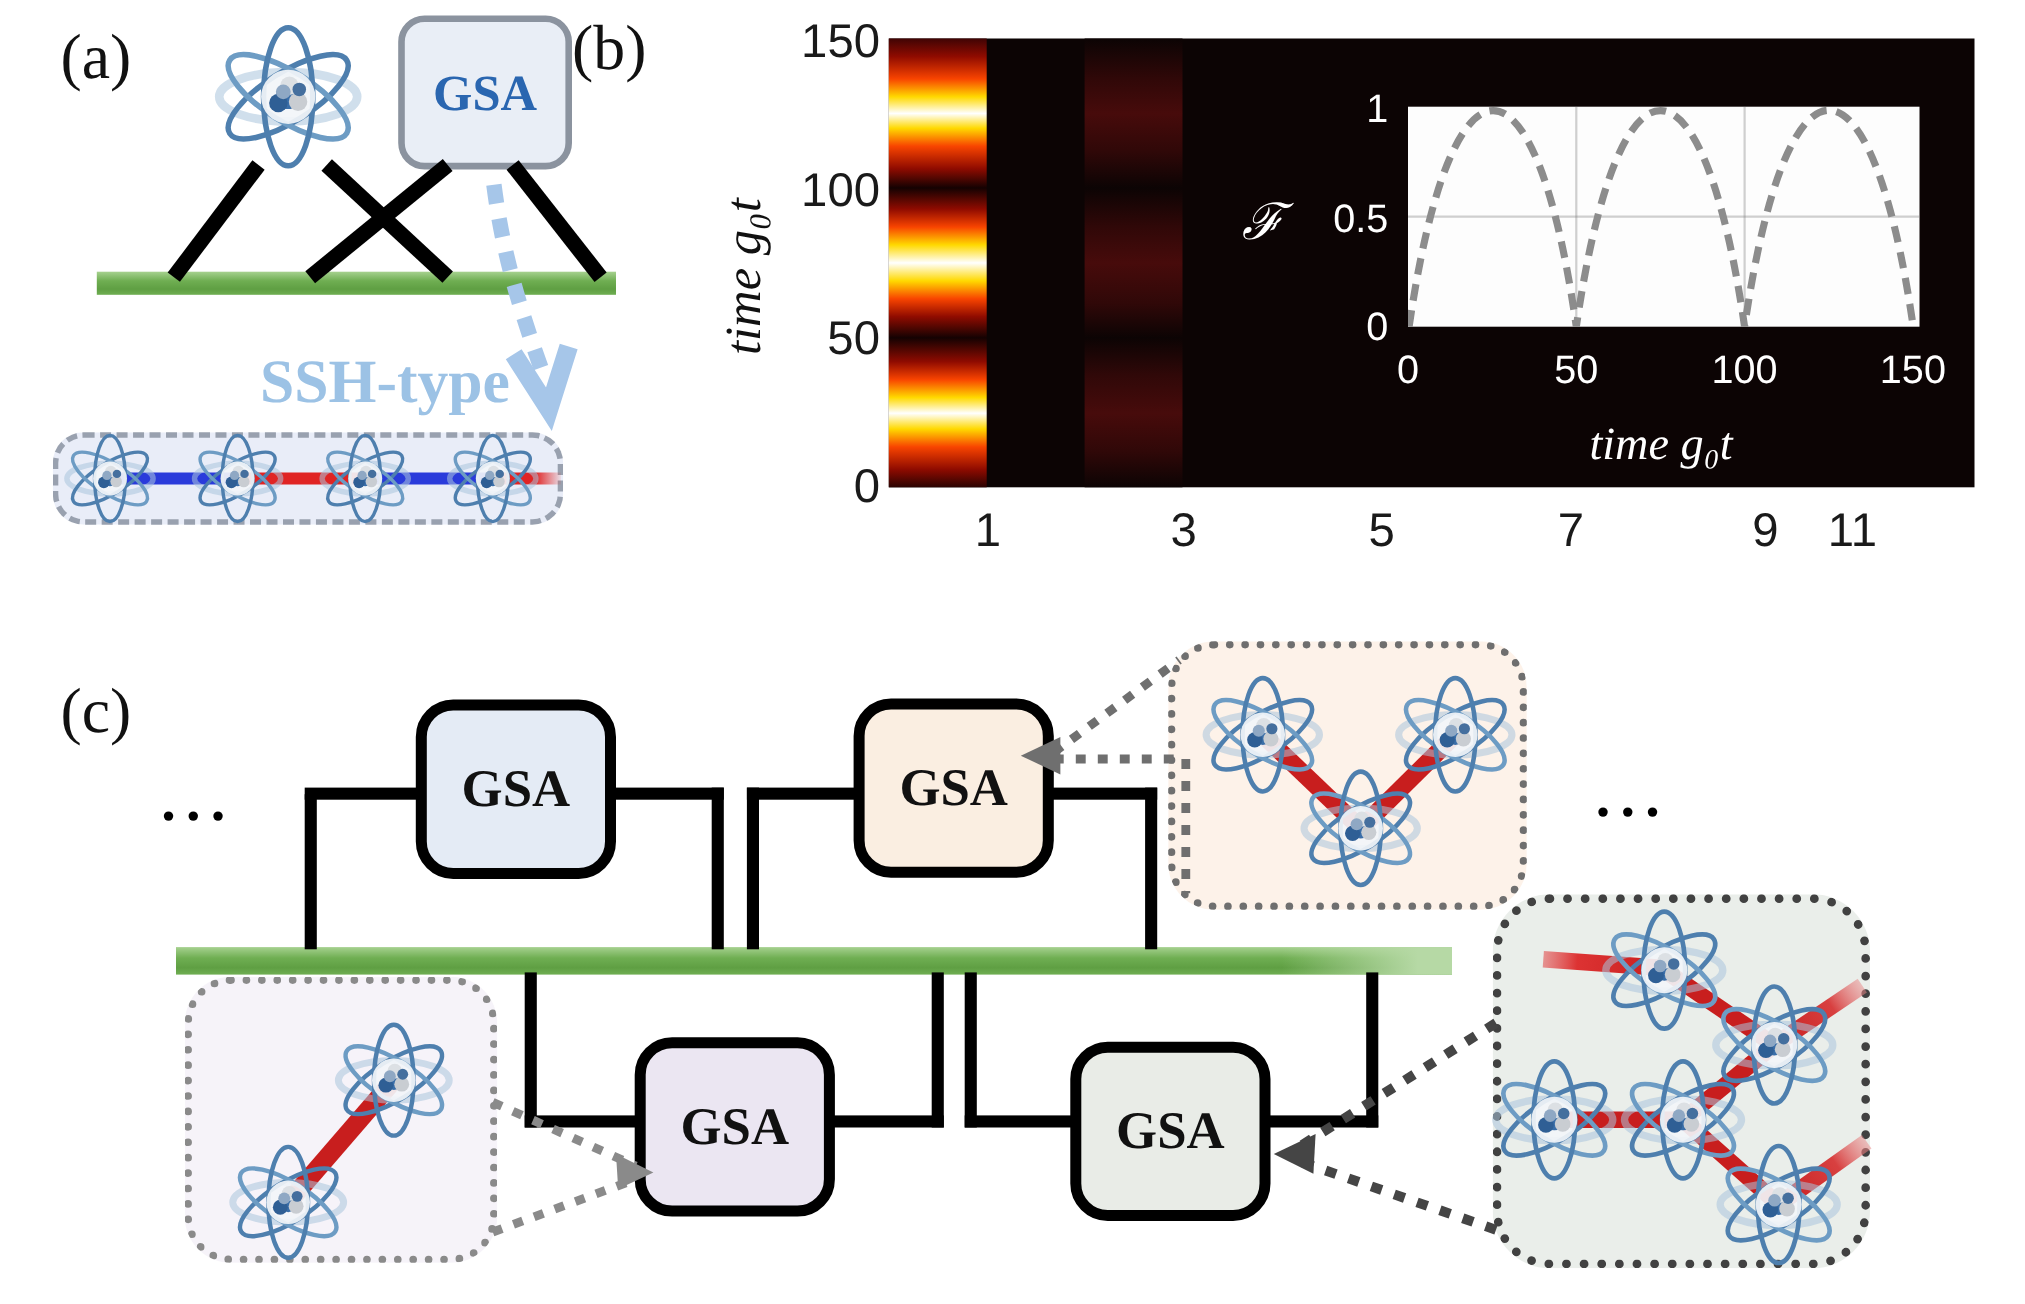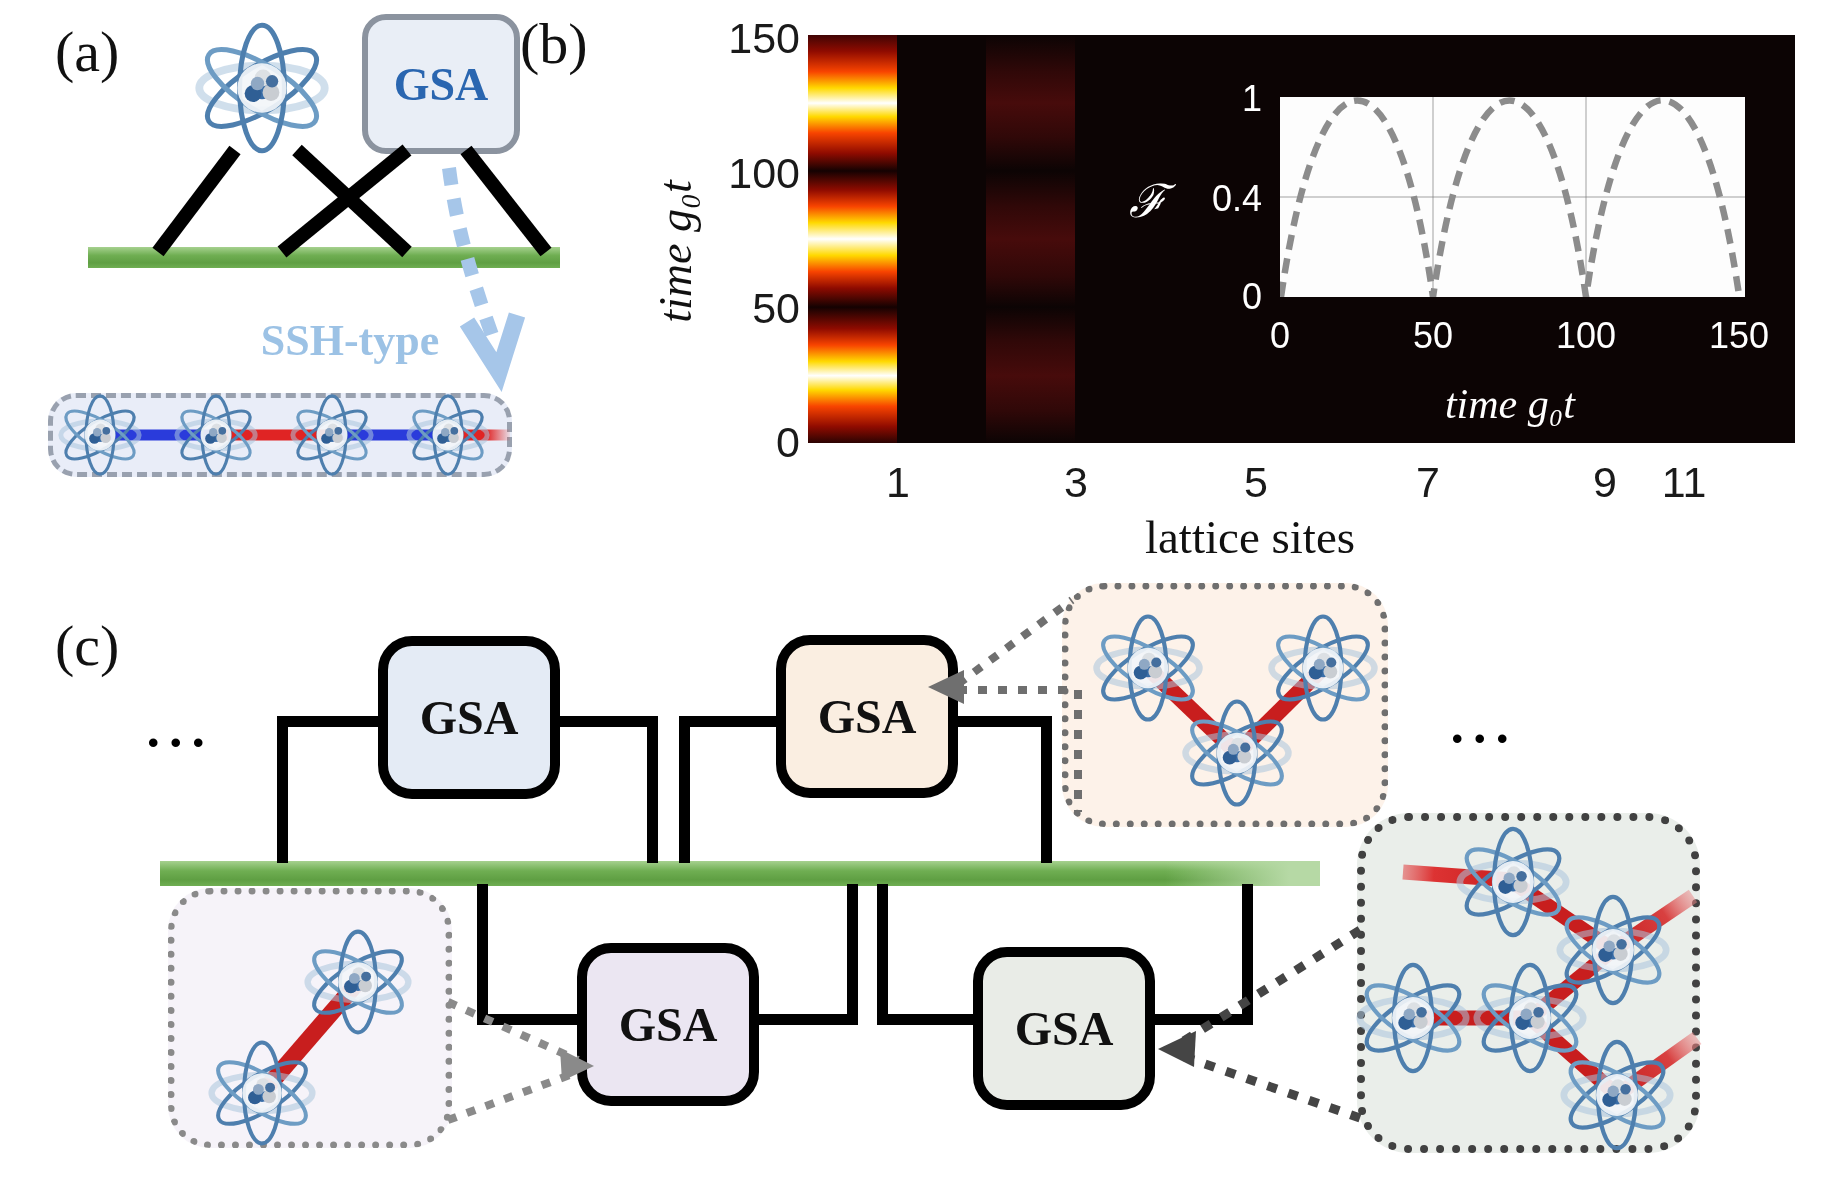--- a/index.html
+++ b/index.html
@@ -7,21 +7,21 @@
           font-family:"Liberation Sans",sans-serif;}
   .abs{position:absolute;}
   .panel-label{font-family:"Liberation Serif",serif;font-size:58px;color:#111;}
   
   #gsa-a{left:362px;top:14px;width:146px;height:128px;background:#e9eef6;border:6px solid #8b939f;
          border-radius:24px;display:flex;align-items:center;justify-content:center;
          font-family:"Liberation Serif",serif;font-weight:bold;font-size:46px;color:#2a66b0;}
   .greenbar{background:linear-gradient(180deg,#a6d18f 0%,#6fae52 40%,#5f9f43 75%,#6fae52 100%);}
   #bar-a{left:88px;top:247px;width:472px;height:21px;}
   #ssh-label{left:215px;top:315px;width:270px;text-align:center;font-family:"Liberation Serif",serif;
-             font-weight:bold;font-size:44px;color:#9cc2e5;}
+             font-weight:bold;font-size:56px;color:#9cc2e5;}
   #chain-box{left:48px;top:393px;width:464px;height:84px;background:#e9edf8;border:5px dashed #99a1af;
              border-radius:28px;box-sizing:border-box;}
   
   #heatmap{left:808px;top:35px;width:987px;height:408px;background:#0c0404;}
   #hm-col1{left:0;top:0;width:89px;height:408px;
     background:linear-gradient(to top,#2b0302 0%,#8f0b00 4%,#f84400 9%,#ffd900 13%,#ffffff 16.5%,
     #ffd900 20%,#f84400 24%,#8f0b00 28%,#140202 33.3%,#8f0b00 38%,#f84400 42%,#ffd900 46%,#ffffff 50%,
     #ffd900 54%,#f84400 58%,#8f0b00 62%,#140202 66.7%,#8f0b00 71%,#f84400 76%,#ffd900 80%,#ffffff 83.3%,
     #ffd900 87%,#f84400 91%,#8f0b00 96%,#400404 100%);}
   #hm-col3{left:178px;top:0;width:89px;height:408px;
@@ -94,25 +94,24 @@
   <div class="abs ytick-b" style="left:690px;top:284px;">50</div>
   <div class="abs ytick-b" style="left:690px;top:418px;">0</div>
 
   <div class="abs xtick-b" style="left:858px;top:458px;">1</div>
   <div class="abs xtick-b" style="left:1036px;top:458px;">3</div>
   <div class="abs xtick-b" style="left:1216px;top:458px;">5</div>
   <div class="abs xtick-b" style="left:1388px;top:458px;">7</div>
   <div class="abs xtick-b" style="left:1565px;top:458px;">9</div>
   <div class="abs xtick-b" style="left:1644px;top:458px;">11</div>
   <div class="abs z4" id="ylabel-b">time g₀t</div>
-  <div class="abs z4" id="xlabel-b">lattice sites</div>
 
   <div class="abs z4" id="inset-ylabel">ℱ</div>
   <div class="abs z4 itick-y" style="left:1150px;top:78px;">1</div>
-  <div class="abs z4 itick-y" style="left:1150px;top:178px;">0.4</div>
+  <div class="abs z4 itick-y" style="left:1150px;top:178px;">0.5</div>
   <div class="abs z4 itick-y" style="left:1150px;top:276px;">0</div>
   <div class="abs z4 itick-x" style="left:1225px;top:315px;">0</div>
   <div class="abs z4 itick-x" style="left:1378px;top:315px;">50</div>
   <div class="abs z4 itick-x" style="left:1531px;top:315px;">100</div>
   <div class="abs z4 itick-x" style="left:1684px;top:315px;">150</div>
   <div class="abs z4" id="inset-xlabel">time g₀t</div>
 
   <div class="abs panel-label" style="left:55px;top:612px;">(c)</div>
   <div class="abs z2 greenbar" id="bar-c"></div>
   <div class="abs z2" id="bar-c-tip"></div>

